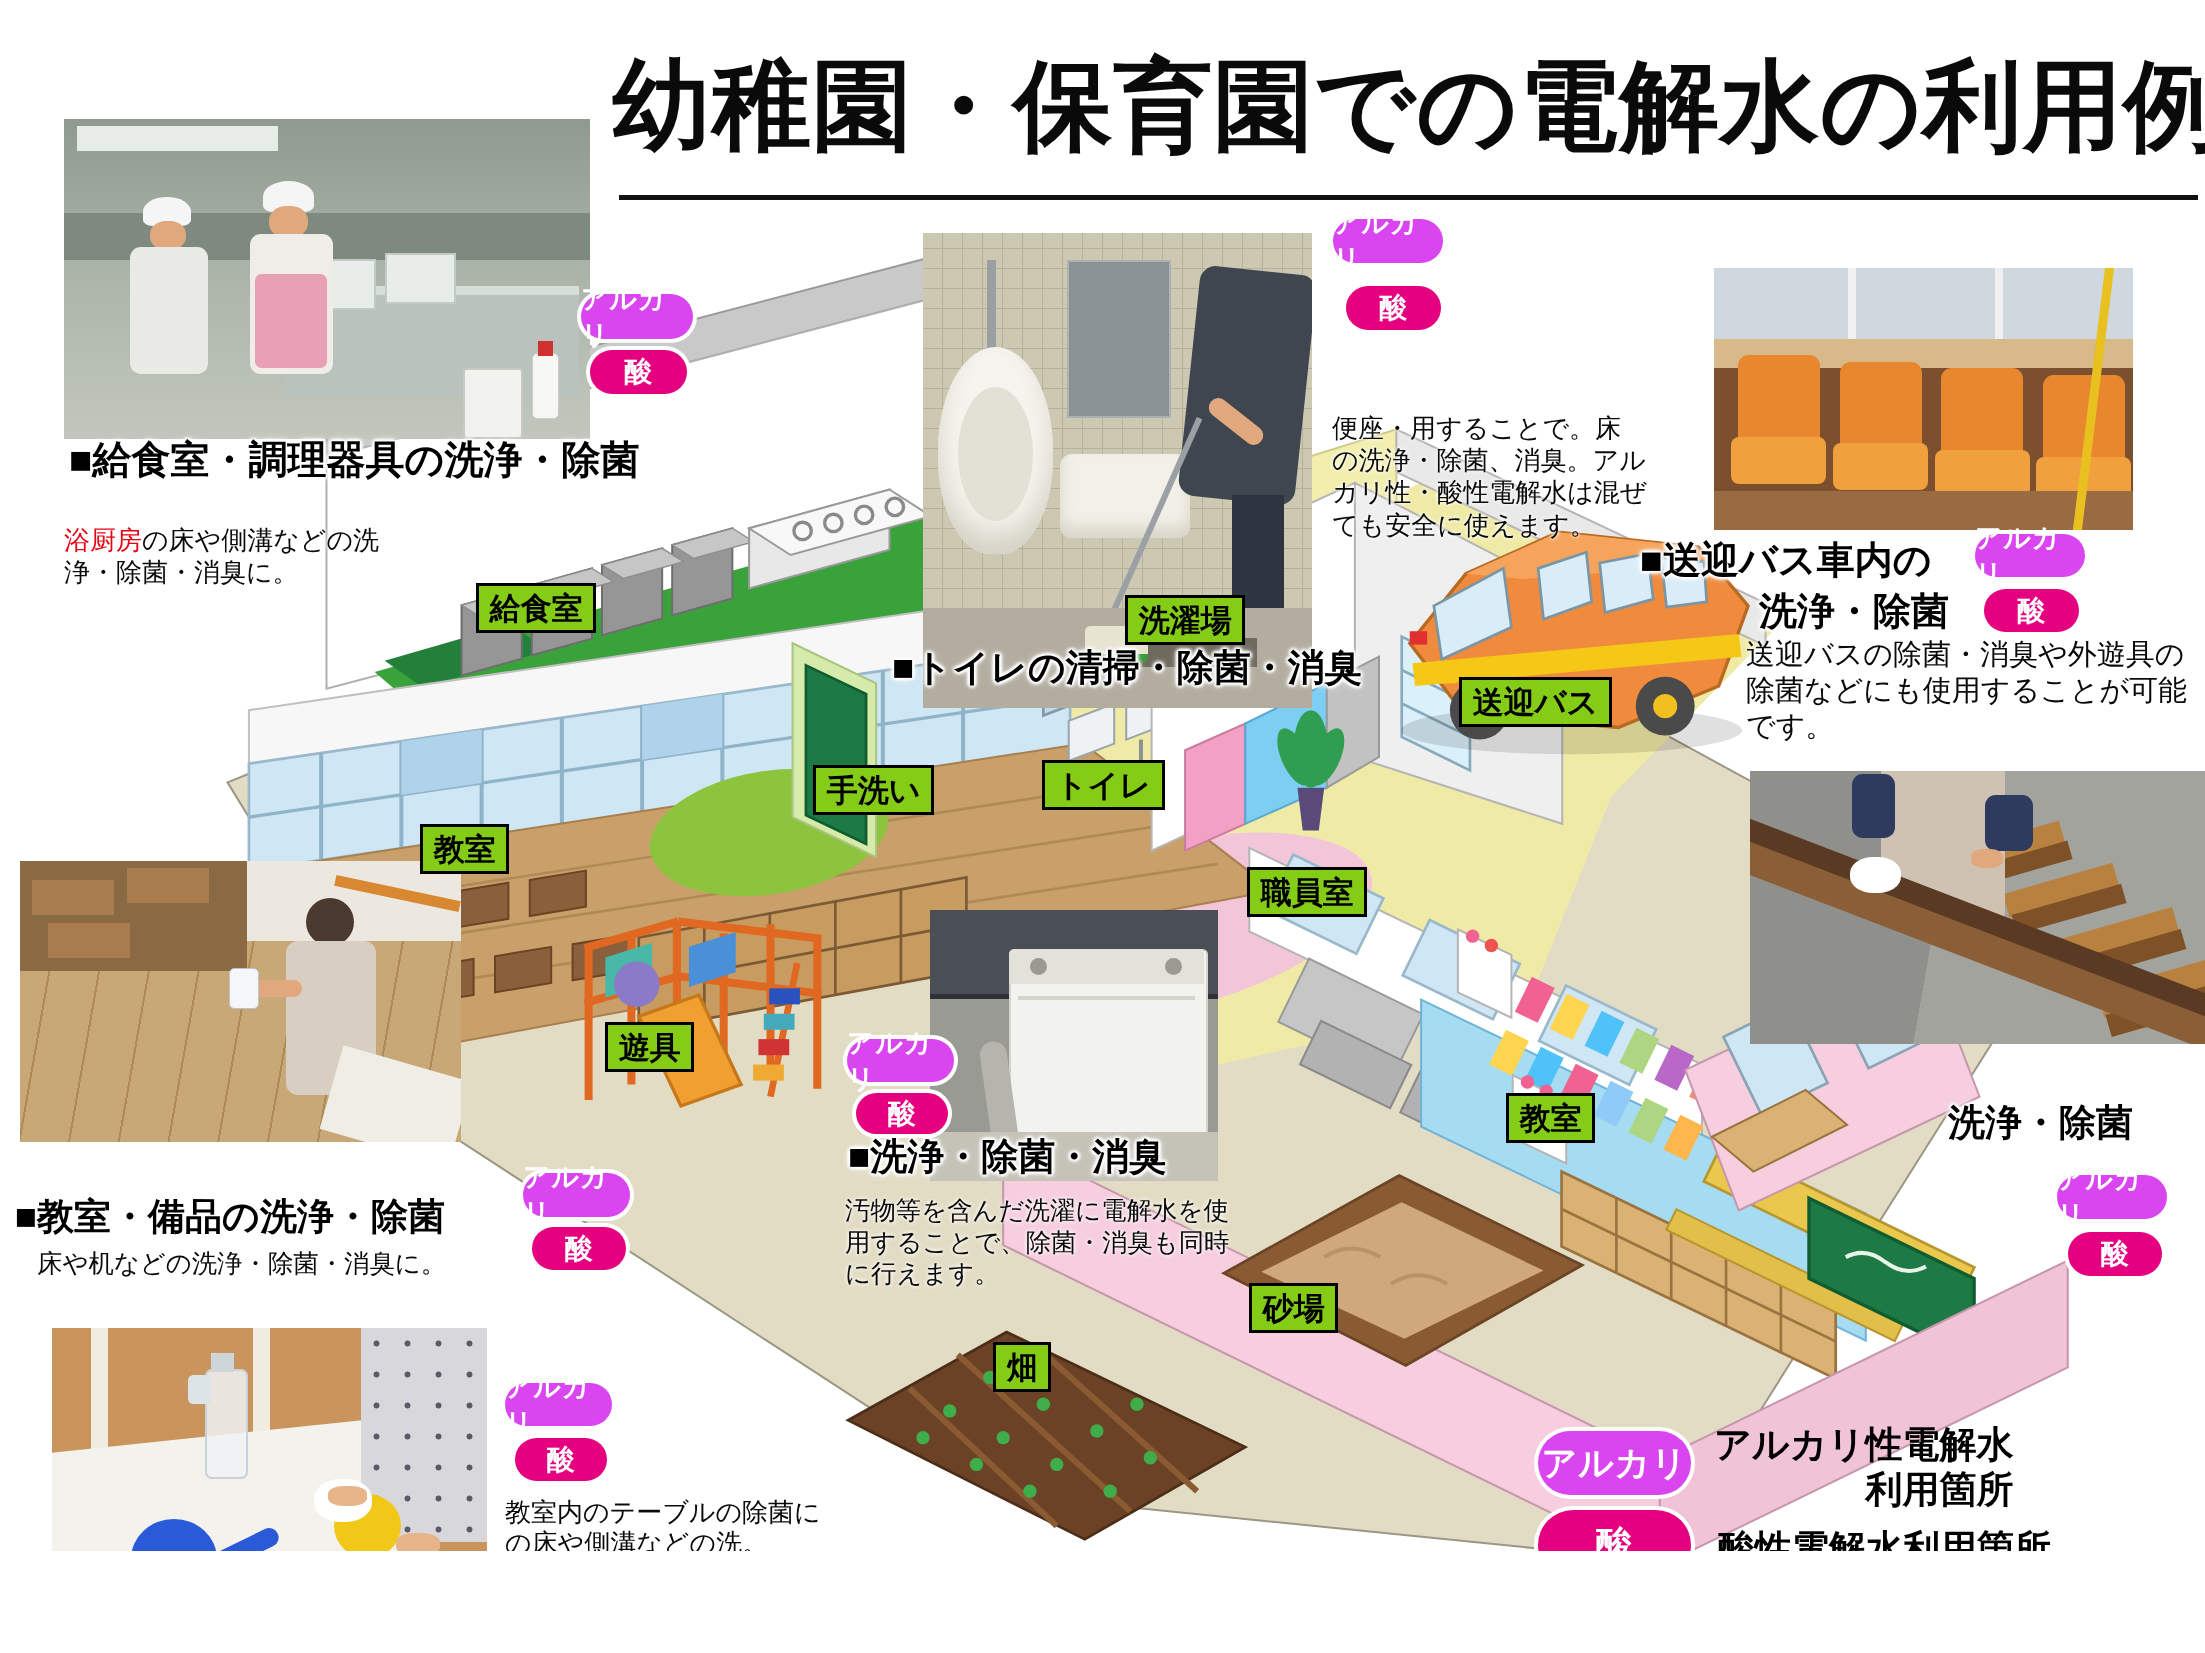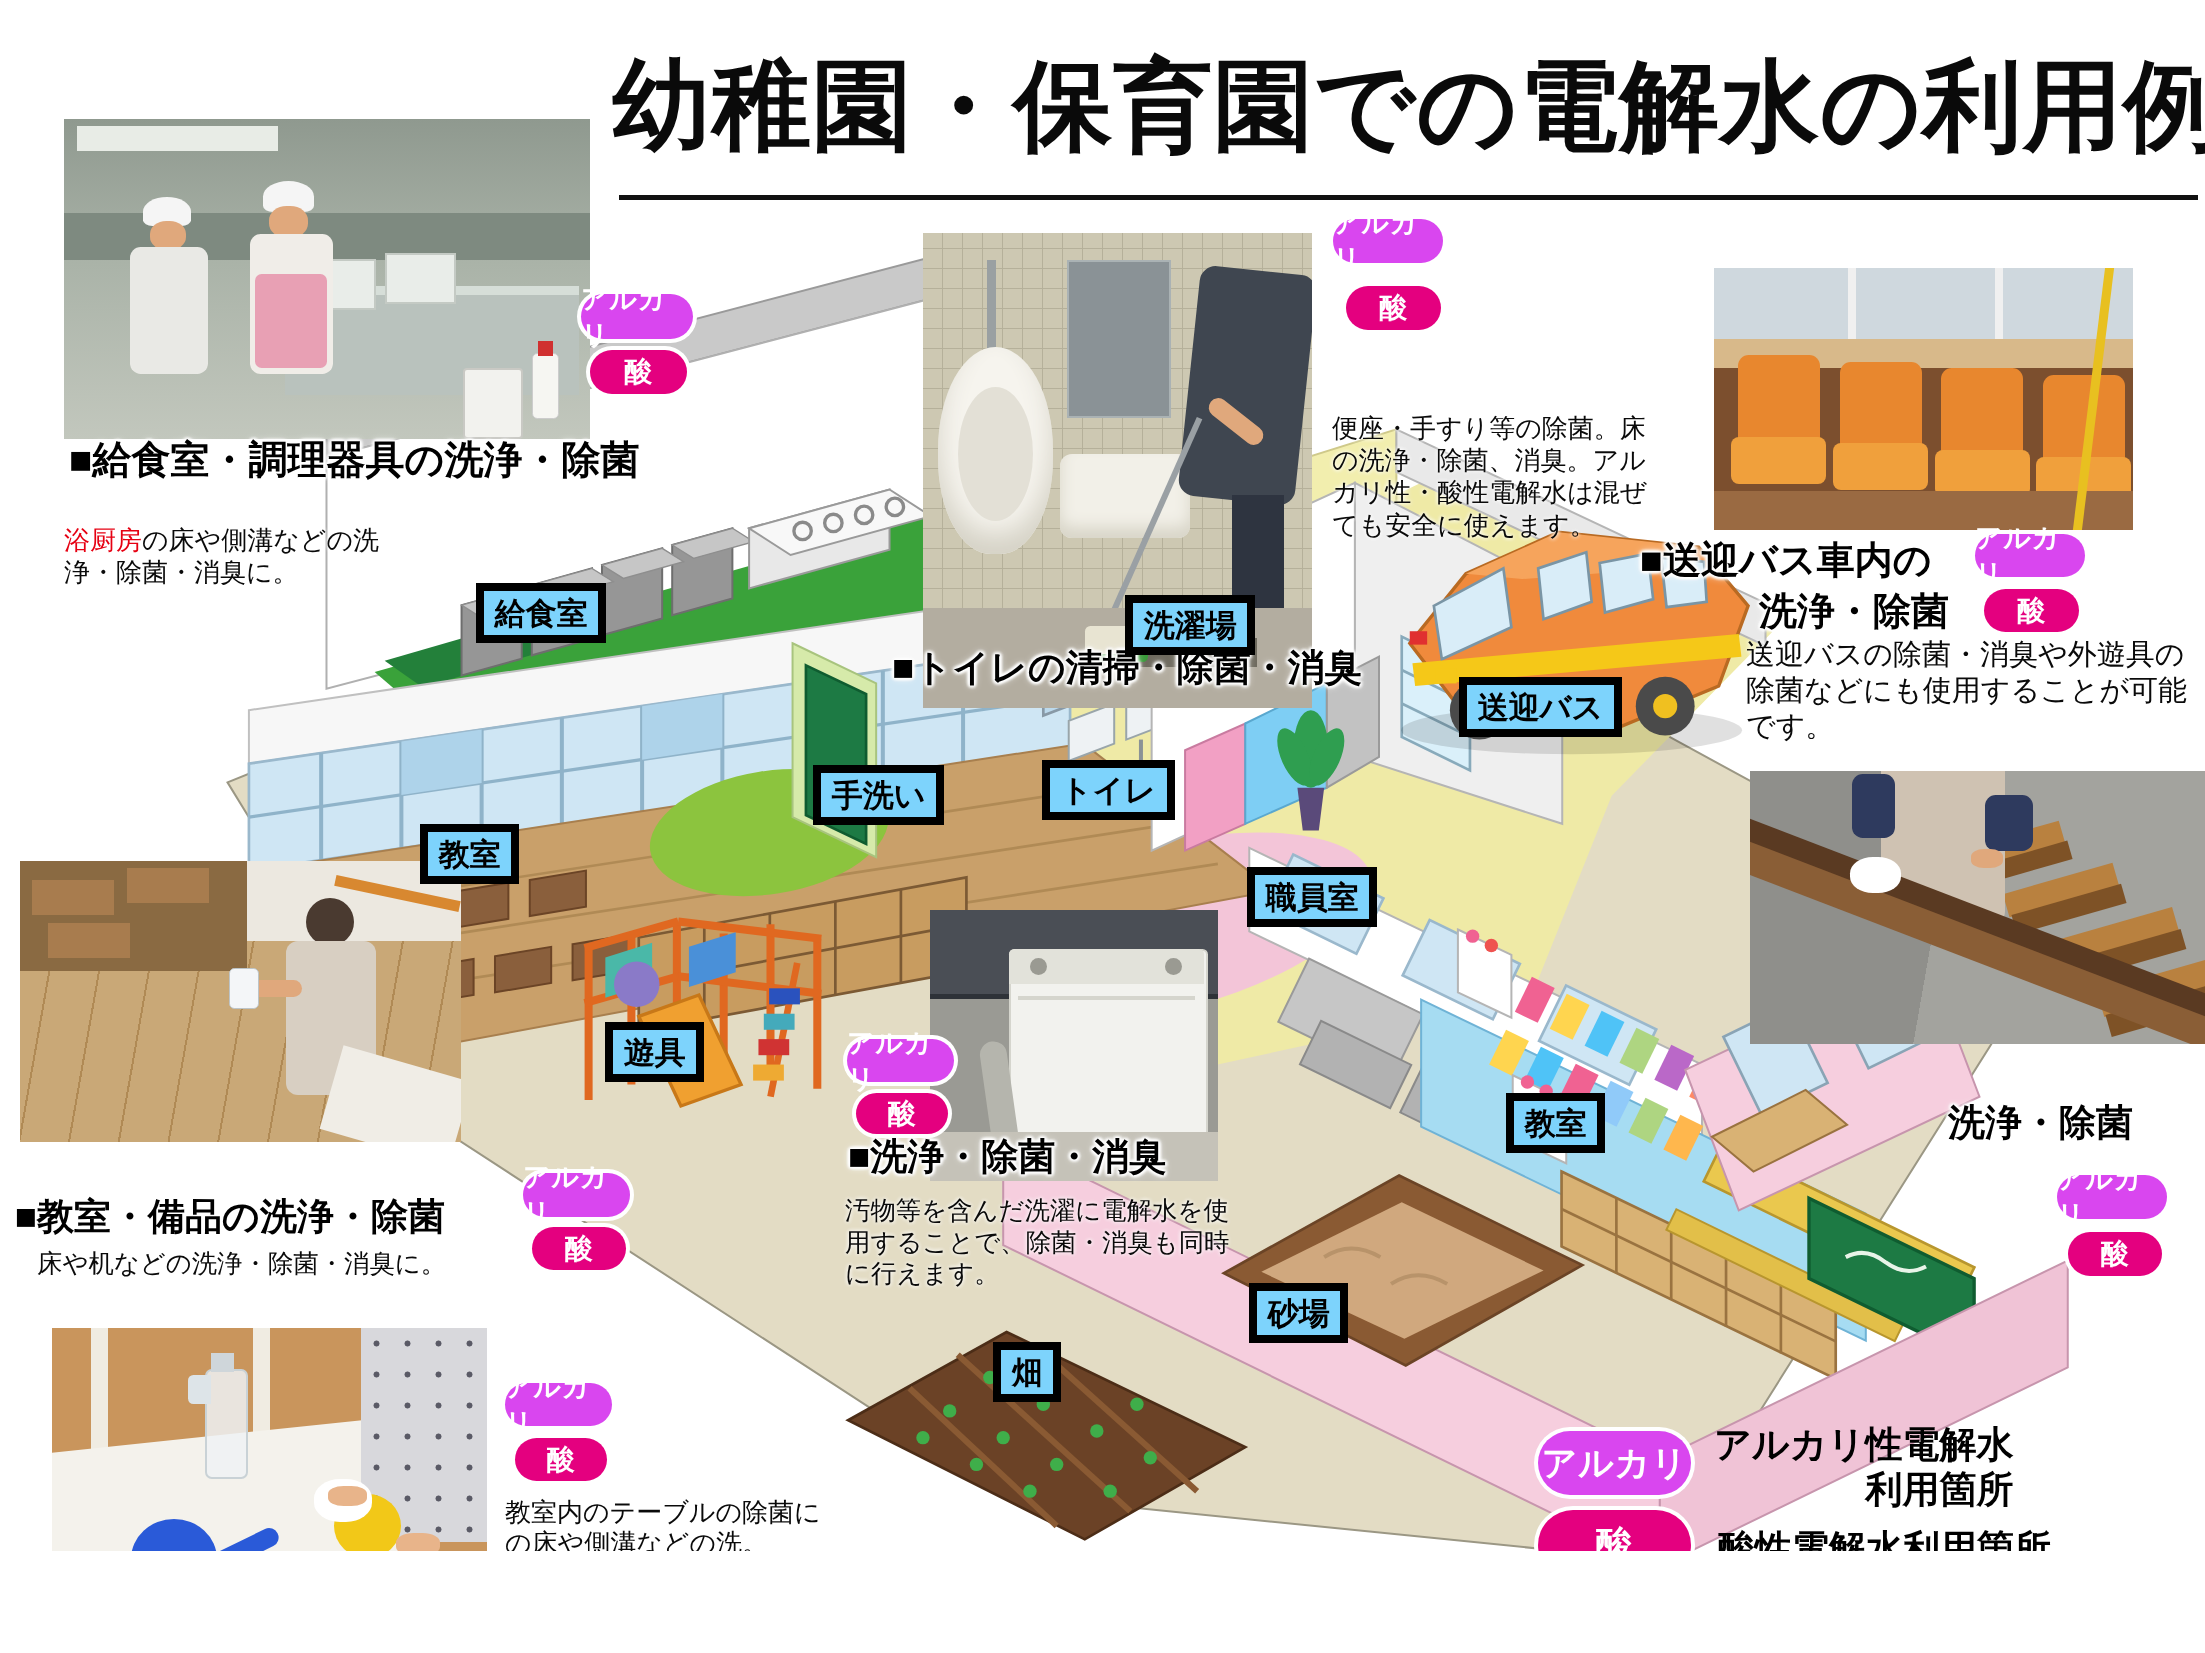--- a/index.html
+++ b/index.html
@@ -10,21 +10,21 @@
   .photo *{position:absolute;}
   .caption{position:absolute;z-index:4;font-weight:bold;color:#000;white-space:nowrap;
     text-shadow:0 0 4.7px #fff,0 0 4.7px #fff,0 0 4.7px #fff,1.3px 1.3px 3.3px #fff,-1.3px -1.3px 3.3px #fff,1.3px -1.3px 3.3px #fff,-1.3px 1.3px 3.3px #fff,0 0 8px #fff;}
   .note{position:absolute;z-index:4;color:#0a0a0a;white-space:pre-line;line-height:1.24;
     text-shadow:0 0 4px #fff,0 0 4px #fff;}
   .badge{position:absolute;z-index:5;border-radius:668px;color:#fff;font-weight:bold;
     display:flex;align-items:center;justify-content:center;letter-spacing:0.7px;
     box-shadow:0 0 0 4px #ffffff;}
   .badge.alkali{background:#d946ef;}
   .badge.acid{background:#e4007f;}
-  .maplabel{position:absolute;z-index:5;background:#7dd3fc;border:8px solid #000000;color:#000;
+  .maplabel{position:absolute;z-index:5;background:#84cc16;border:3px solid #000000;color:#000;
     font-weight:bold;font-size:31px;line-height:1;padding:6.7px 10.7px;white-space:nowrap;}
   .legend-text{position:absolute;z-index:5;font-weight:bold;color:#000;white-space:pre-line;line-height:1.22;}
   #title{position:absolute;left:612px;top:41px;width:1592px;z-index:4;
     font-size:99px;font-weight:600;color:#0a0a0a;text-align:center;letter-spacing:1.3px;white-space:nowrap;}
   #title-underline{position:absolute;left:619px;top:195px;width:1579px;height:5.4px;background:#111;z-index:4;}
   .red{color:#e60012;}
 </style>
 </head>
 <body>
 
@@ -395,21 +395,21 @@
 
   <div class="caption" style="left:39px;top:433px;font-size:39px;margin-left:30px;">■給食室・調理器具の洗浄・除菌</div>
   <div class="note" style="left:64px;top:492px;font-size:26px;">
     <span class="red">浴厨房</span><span>の床や側溝などの洗
 浄・除菌・消臭に。</span>
   </div>
   <div class="badge alkali" style="left:581px;top:294px;width:112px;height:45px;font-size:27px;">アルカリ</div>
   <div class="badge acid" style="left:590px;top:350px;width:97px;height:44px;font-size:28px;">酸</div>
 
   <div class="caption" style="left:892px;top:643px;font-size:37px;">■トイレの清掃・除菌・消臭</div>
-  <div class="note" style="left:1332px;top:412px;font-size:26px;">便座・手すり等の除菌。床
+  <div class="note" style="left:1332px;top:412px;font-size:26px;">便座・用することで。床
 の洗浄・除菌、消臭。アル
 カリ性・酸性電解水は混ぜ
 ても安全に使えます。</div>
   <div class="badge alkali" style="left:1333px;top:219px;width:110px;height:44px;font-size:27px;">アルカリ</div>
   <div class="badge acid" style="left:1346px;top:286px;width:95px;height:44px;font-size:28px;">酸</div>
 
   <div class="caption" style="left:1640px;top:535px;font-size:38px;">■送迎バス車内の</div>
   <div class="caption" style="left:1759px;top:586px;font-size:38px;">洗浄・除菌</div>
   <div class="badge alkali" style="left:1975px;top:534px;width:110px;height:43px;font-size:27px;">アルカリ</div>
   <div class="badge acid" style="left:1984px;top:589px;width:95px;height:43px;font-size:28px;">酸</div>

